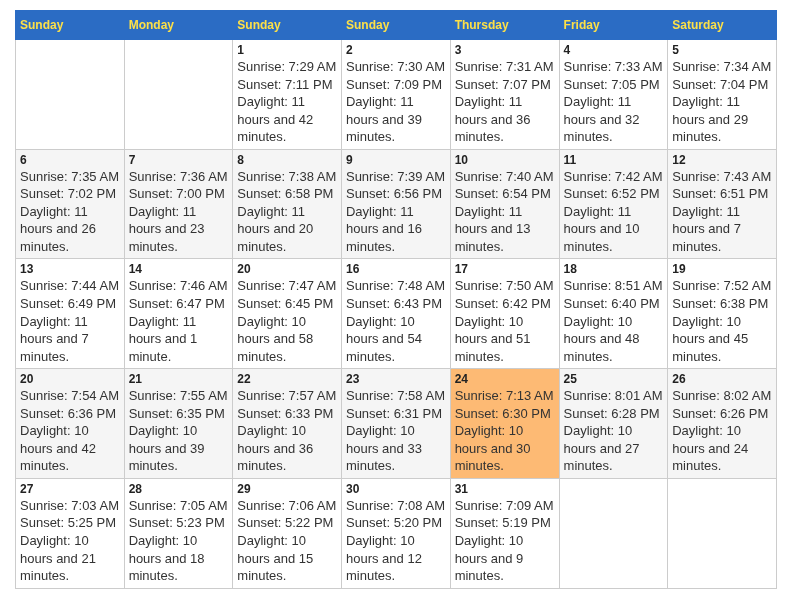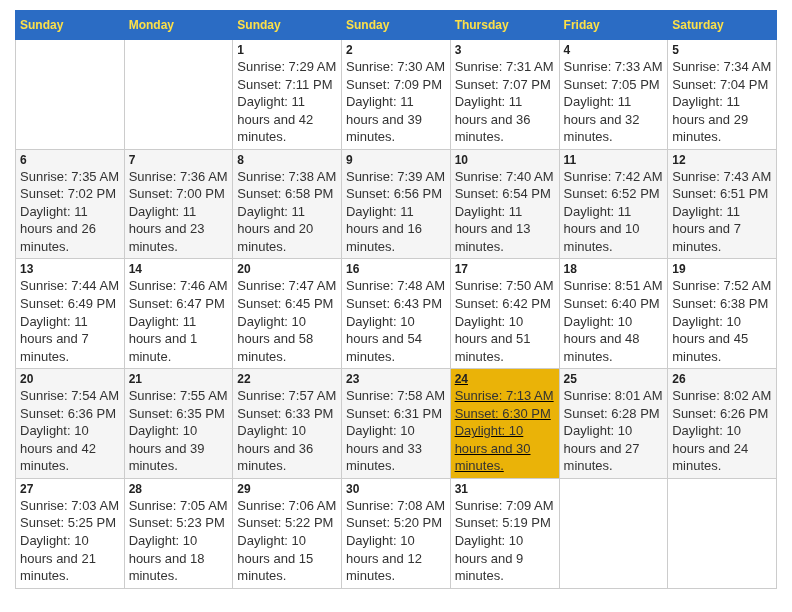--- a/index.html
+++ b/index.html
@@ -284,21 +284,21 @@
         </div>
       </td>
           <td style="background: rgb(245, 245, 245);">
         <span class="day-number">23</span>
         <div class="day-info">
           <span>Sunrise: 7:58 AM</span><br>
           <span>Sunset: 6:31 PM</span><br>
           <span>Daylight: 10 hours and 33 minutes.</span>
         </div>
       </td>
-          <td style="background: #eab308; text-decoration: underline;">
+          <td style="background: #fdba74;">
         <span class="day-number">24</span>
         <div class="day-info">
           <span>Sunrise: 7:13 AM</span><br>
           <span>Sunset: 6:30 PM</span><br>
           <span>Daylight: 10 hours and 30 minutes.</span>
         </div>
       </td>
           <td style="background: rgb(245, 245, 245);">
         <span class="day-number">25</span>
         <div class="day-info">

